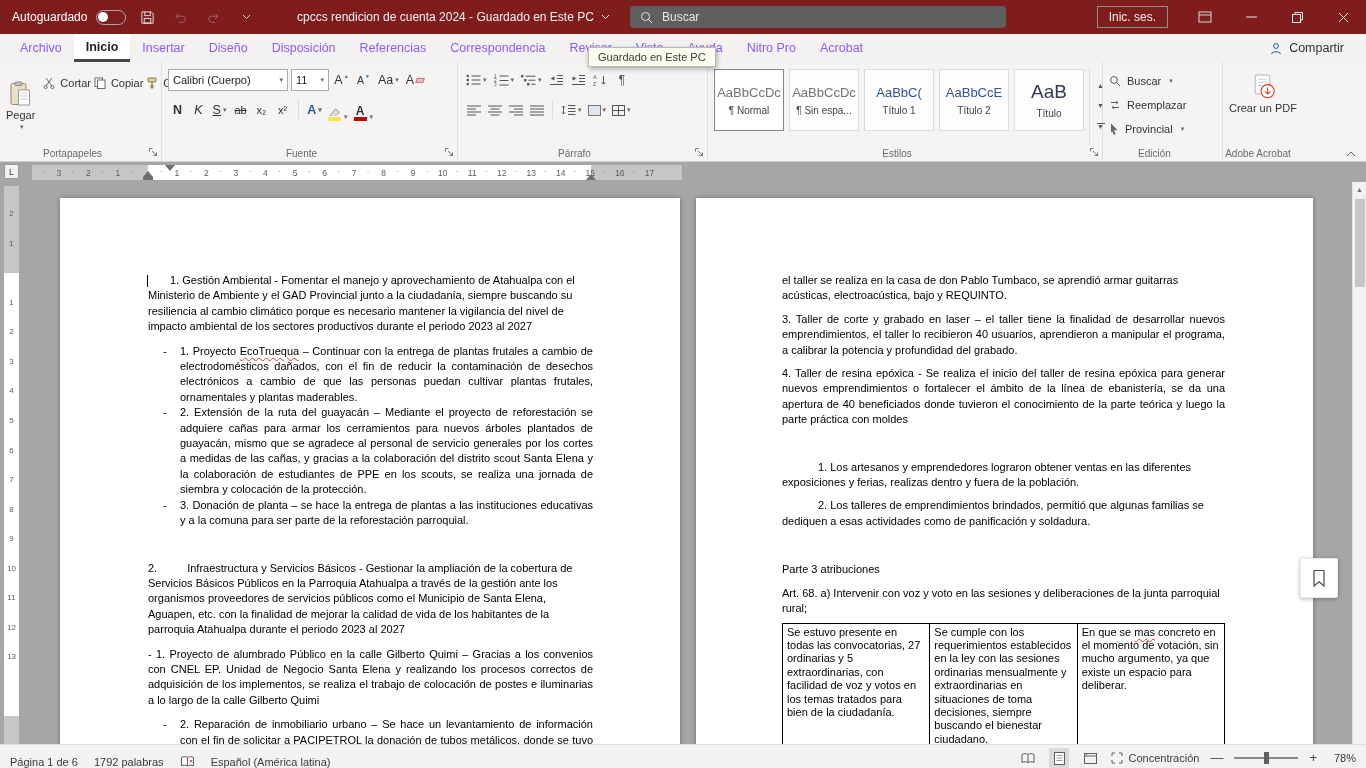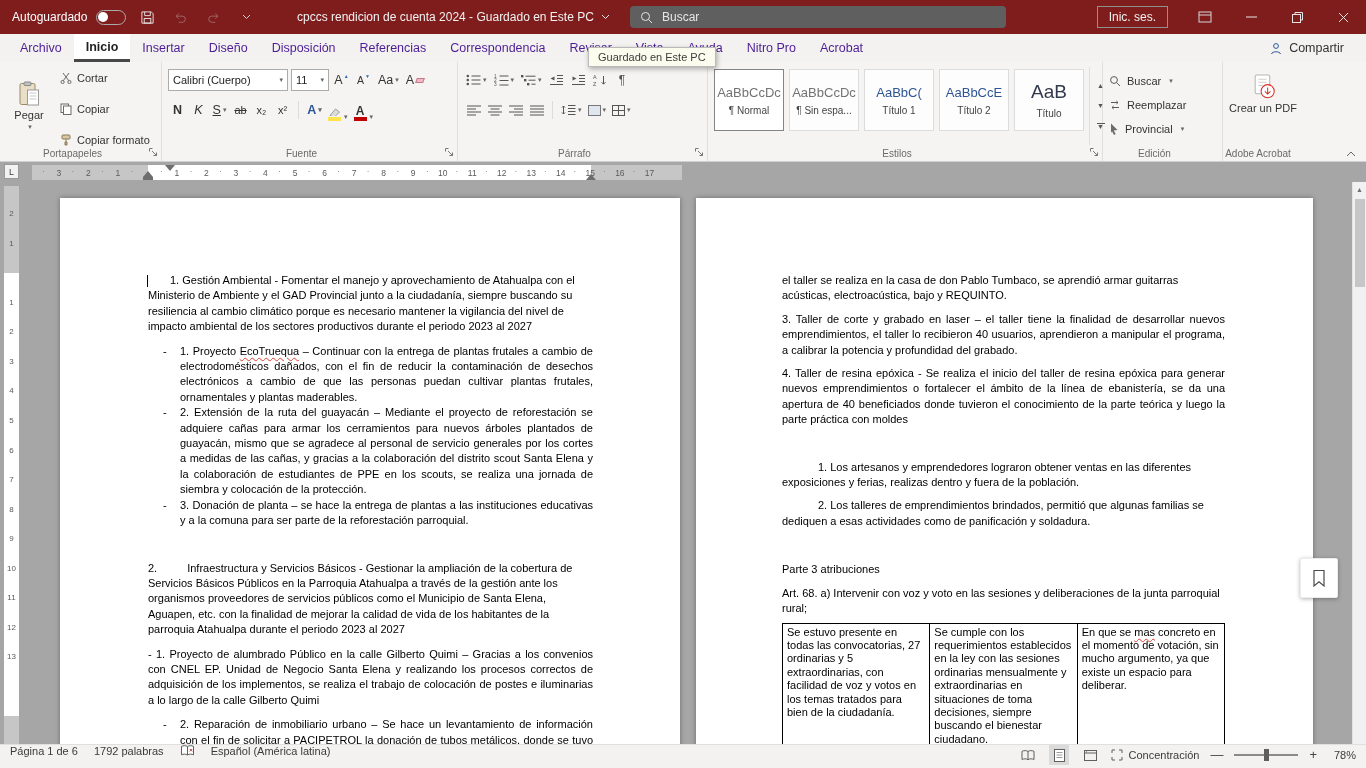--- a/index.html
+++ b/index.html
@@ -16,33 +16,33 @@
   .dim{opacity:.45}
   .tb-title{position:absolute;left:297px;top:0;height:34px;display:flex;align-items:center;gap:7px;font-size:12px;color:#f1f1f1}
   .tb-search{position:absolute;left:630px;top:6px;width:376px;height:22px;background:#5f5f5f;border-radius:4px;display:flex;align-items:center;gap:9px;padding:0 10px;font-size:12px;color:#e6e6e6}
   .tb-right{position:absolute;right:0;top:0;height:34px;display:flex;align-items:center}
   .signin{border:1px solid #909090;padding:3px 11px;font-size:12px;color:#f1f1f1;margin-right:14px;cursor:pointer}
   .wbtn{width:46px;height:34px;display:flex;align-items:center;justify-content:center;cursor:pointer}
   .tooltip{position:absolute;left:588px;top:47px;background:#fbfbee;border:1px solid #b9b9b9;box-shadow:1px 2px 5px rgba(0,0,0,.3);padding:3px 9px;font-size:11px;color:#3c3c3c;z-index:40}
 
   
   .tabrow{position:absolute;left:0;top:34px;width:1366px;height:28px;background:#f3f2f1;display:flex;align-items:stretch;padding:0 8px;z-index:5}
-  .tab{padding:0 12px;font-size:12.5px;color:#4c1d95;display:flex;align-items:center;cursor:pointer;white-space:nowrap}
+  .tab{padding:0 12px;font-size:12.5px;color:#8b5cf6;display:flex;align-items:center;cursor:pointer;white-space:nowrap}
   .tab.active{background:#fff;color:#1f1f1f;border-bottom:3px solid #474747;font-weight:700}
   .share{margin-left:auto;display:flex;align-items:center;gap:6px;font-size:12.5px;color:#333;padding:0 14px;cursor:pointer}
 
   
   .ribbon{position:absolute;left:0;top:62px;width:1366px;height:100px;background:#f5f4f2;border-bottom:1px solid #d2d0ce;display:flex;z-index:4}
   .rgroup{position:relative;height:100%;border-right:1px solid #e1dfdd;padding:5px 6px 16px;flex:none}
   .glabel{position:absolute;bottom:2px;left:0;right:16px;text-align:center;font-size:10px;color:#6a6a6a;pointer-events:none}
   .launcher{position:absolute;right:3px;bottom:4px;cursor:pointer}
   .gbody{display:flex;height:100%}
   .clip{gap:8px}
   .paste{width:46px;display:flex;flex-direction:column;align-items:center;justify-content:center;gap:2px;font-size:11px;color:#333;cursor:pointer}
-  .clipcol{display:flex;flex-direction:column;gap:19px;padding-top:5px}
+  .clipcol{display:flex;flex-direction:row;gap:3px;padding-top:5px}
   .sbtn{display:flex;align-items:center;gap:5px;font-size:11px;color:#333;height:21px;cursor:pointer;white-space:nowrap}
   .frow{display:flex;align-items:center;gap:3px;height:26px}
   .frow.r2{margin-top:4px;gap:2px}
   .combo{background:#fff;border:1px solid #ababab;height:22px;display:flex;align-items:center;justify-content:space-between;padding:0 4px;font-size:11px;color:#222;cursor:pointer;white-space:nowrap;overflow:hidden}
   .cv{font-size:7px;color:#666;margin-left:2px}
   .ibtn{min-width:19px;height:22px;display:flex;align-items:center;justify-content:center;font-size:12.5px;color:#333;padding:0 2px;cursor:pointer;position:relative}
   .ibtn.b{font-weight:700}.ibtn.i{font-style:italic}.ibtn.u span.l{text-decoration:underline}
   .ibtn.st{text-decoration:line-through;font-size:11px}
   .supc{font-style:normal;font-size:5px;color:#2b6cb8;margin-left:1px;align-self:flex-start;margin-top:4px}
   .erz{display:inline-block;width:8px;height:5px;background:#f3b8c5;border:1px solid #c07a8a;transform:skewX(-20deg);margin-left:2px}
@@ -108,21 +108,21 @@
   .ind36{text-indent:36px}
   .sq{text-decoration-line:underline;text-decoration-style:wavy;text-decoration-color:#e03c31;text-decoration-thickness:1px;text-underline-offset:2px}
   .dtable{border-collapse:collapse;width:443px;margin-top:0}
   .dtable td{border:1px solid #000;width:33.3%;padding:2px 4px 10px;font-size:11px;line-height:13.4px;vertical-align:top}
   .notebtn{position:absolute;right:28px;top:376px;width:38px;height:40px;background:#fff;border:1px solid #ececec;border-radius:2px;box-shadow:0 1px 4px rgba(0,0,0,.3);display:flex;align-items:center;justify-content:center;cursor:pointer}
   .vscroll{position:absolute;right:0;top:0;width:14px;height:562px;background:#f1f1f1;border-left:1px solid #e3e3e3}
   .sarr{height:15px;display:flex;align-items:center;justify-content:center;font-size:7px;color:#707070;cursor:pointer}
   .sthumb{position:absolute;left:2px;top:17px;width:10px;height:88px;background:#c6c6c6;cursor:grab}
 
   
-  .statusbar{position:absolute;left:0;bottom:0;width:1366px;height:24px;background:#f3f2f1;border-top:1px solid #e1dfdd;display:flex;align-items:flex-start;font-size:11px;color:#3b3b3b;padding:0 10px;z-index:30}
+  .statusbar{position:absolute;left:0;bottom:0;width:1366px;height:24px;background:#f3f2f1;border-top:1px solid #e1dfdd;display:flex;align-items:flex-end;font-size:11px;color:#3b3b3b;padding:0 10px;z-index:30}
   .sb-left{display:flex;align-items:center;gap:16px}
   .sb-item{cursor:pointer;display:flex;align-items:center;gap:5px}
   .sb-right{margin-left:auto;display:flex;align-items:center;gap:11px}
   .vw{width:20px;height:20px;display:flex;align-items:center;justify-content:center;cursor:pointer}
   .vw.on{background:#dadada}
   .ztrack{width:64px;height:2px;background:#8a8a8a;position:relative;cursor:pointer}
   .zthumb{position:absolute;left:30px;top:-5px;width:5px;height:12px;background:#605e5c}
   .zbtn{font-size:13px;color:#444;cursor:pointer;line-height:10px}
   .zoompct{min-width:28px;text-align:right;cursor:pointer}
 </style>

